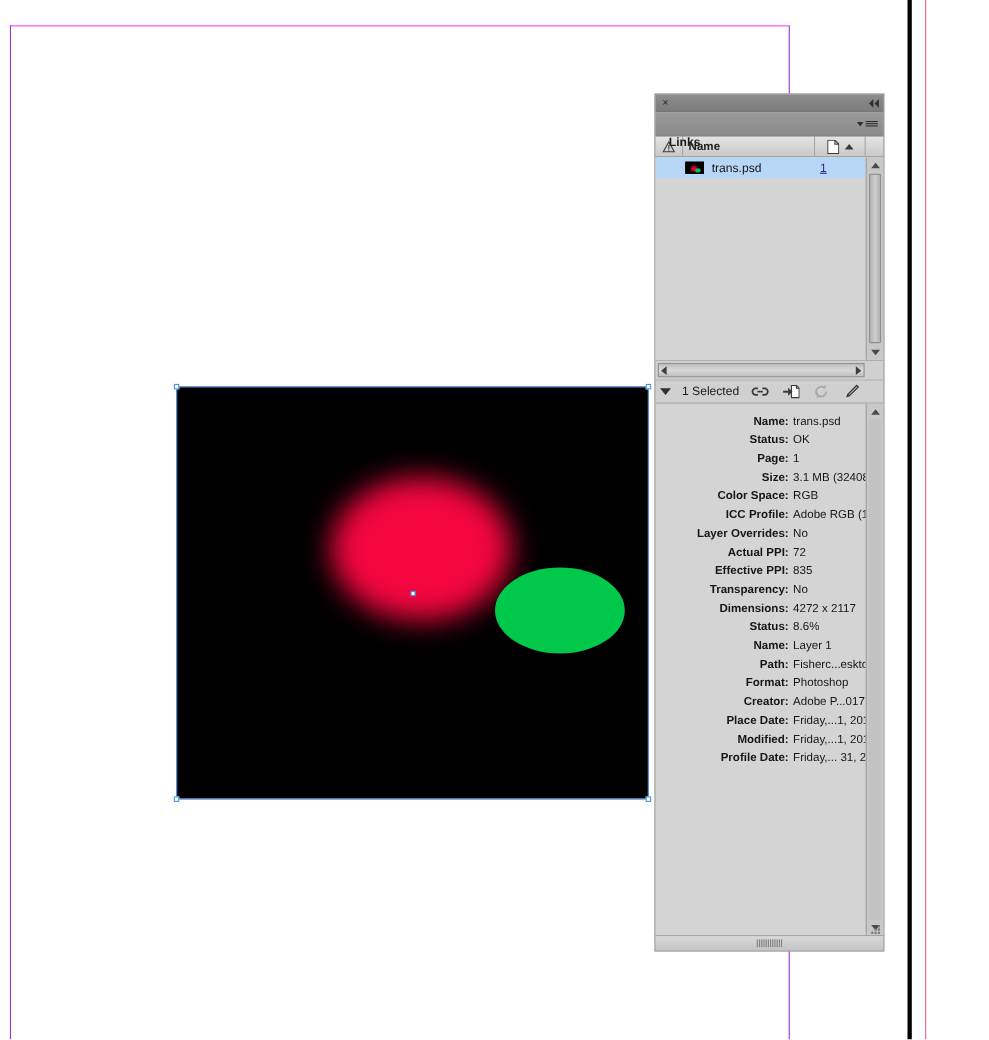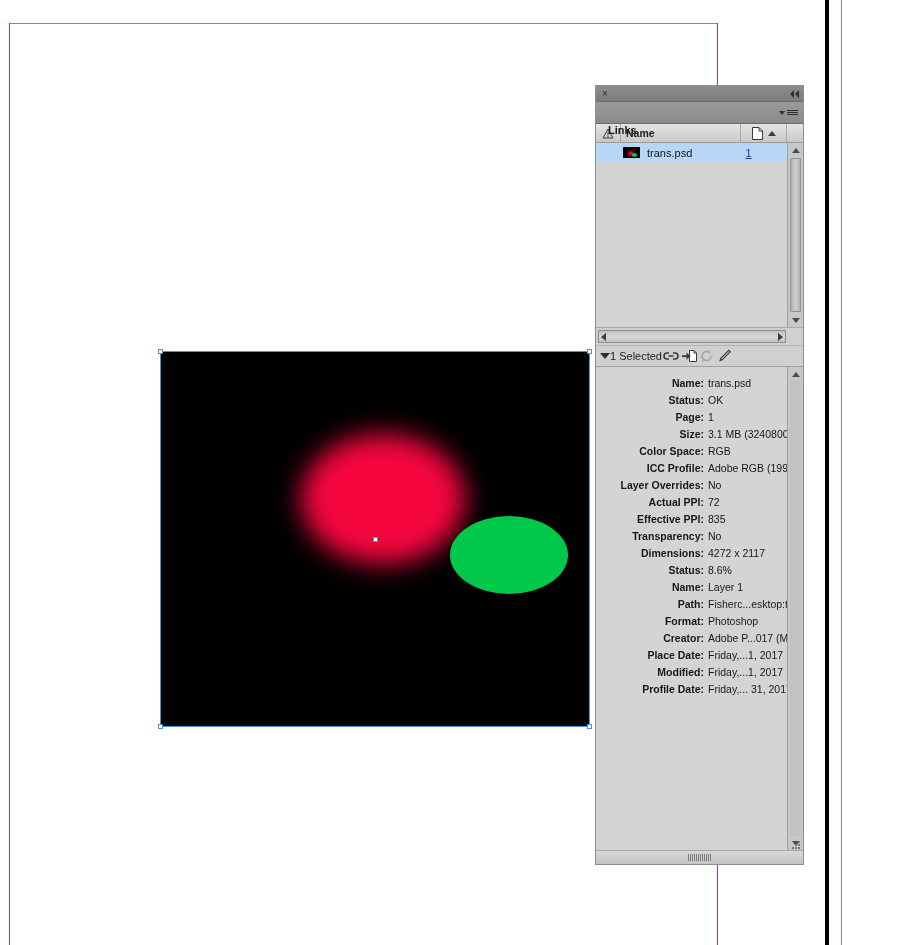--- a/index.html
+++ b/index.html
@@ -381,21 +381,21 @@
 
   .action-bar {
     height: 20px;
     background: #d0d0d0;
     border-top: 1px solid #b5b5b5;
     border-bottom: 1px solid #9e9e9e;
     display: flex;
     align-items: center;
     flex: 0 0 auto;
     padding-left: 4px;
-    gap: 0;
+    gap: 10px;
   }
   .disclosure {
     width: 0; height: 0;
     border-left: 5px solid transparent;
     border-right: 5px solid transparent;
     border-top: 6px solid #303030;
   }
   .selected-label { font-size: 11px; color: #1b1b1b; }
   .act-icon {
     display: flex;
@@ -432,21 +432,21 @@
   }
 
   .info-area {
     flex: 1 1 auto;
     display: flex;
     min-height: 0;
     background: #d4d4d4;
   }
   .info-list {
     flex: 1 1 auto;
-    padding: 8px 6px 0 0;
+    padding: 8px 6px 0 13px;
     overflow: hidden;
   }
   .info-row {
     display: flex;
     font-size: 10.5px;
     line-height: 17px;
     color: #161616;
   }
   .info-label {
     width: 108px;

